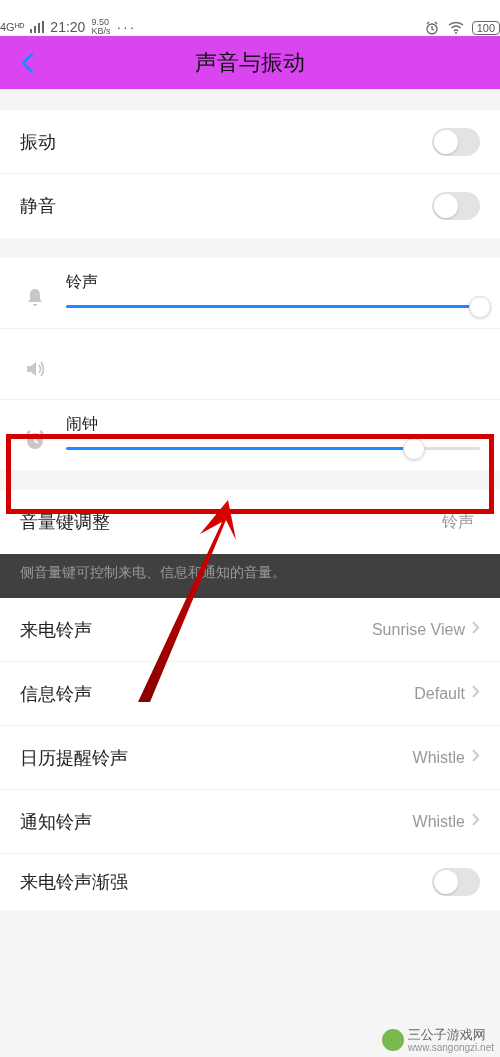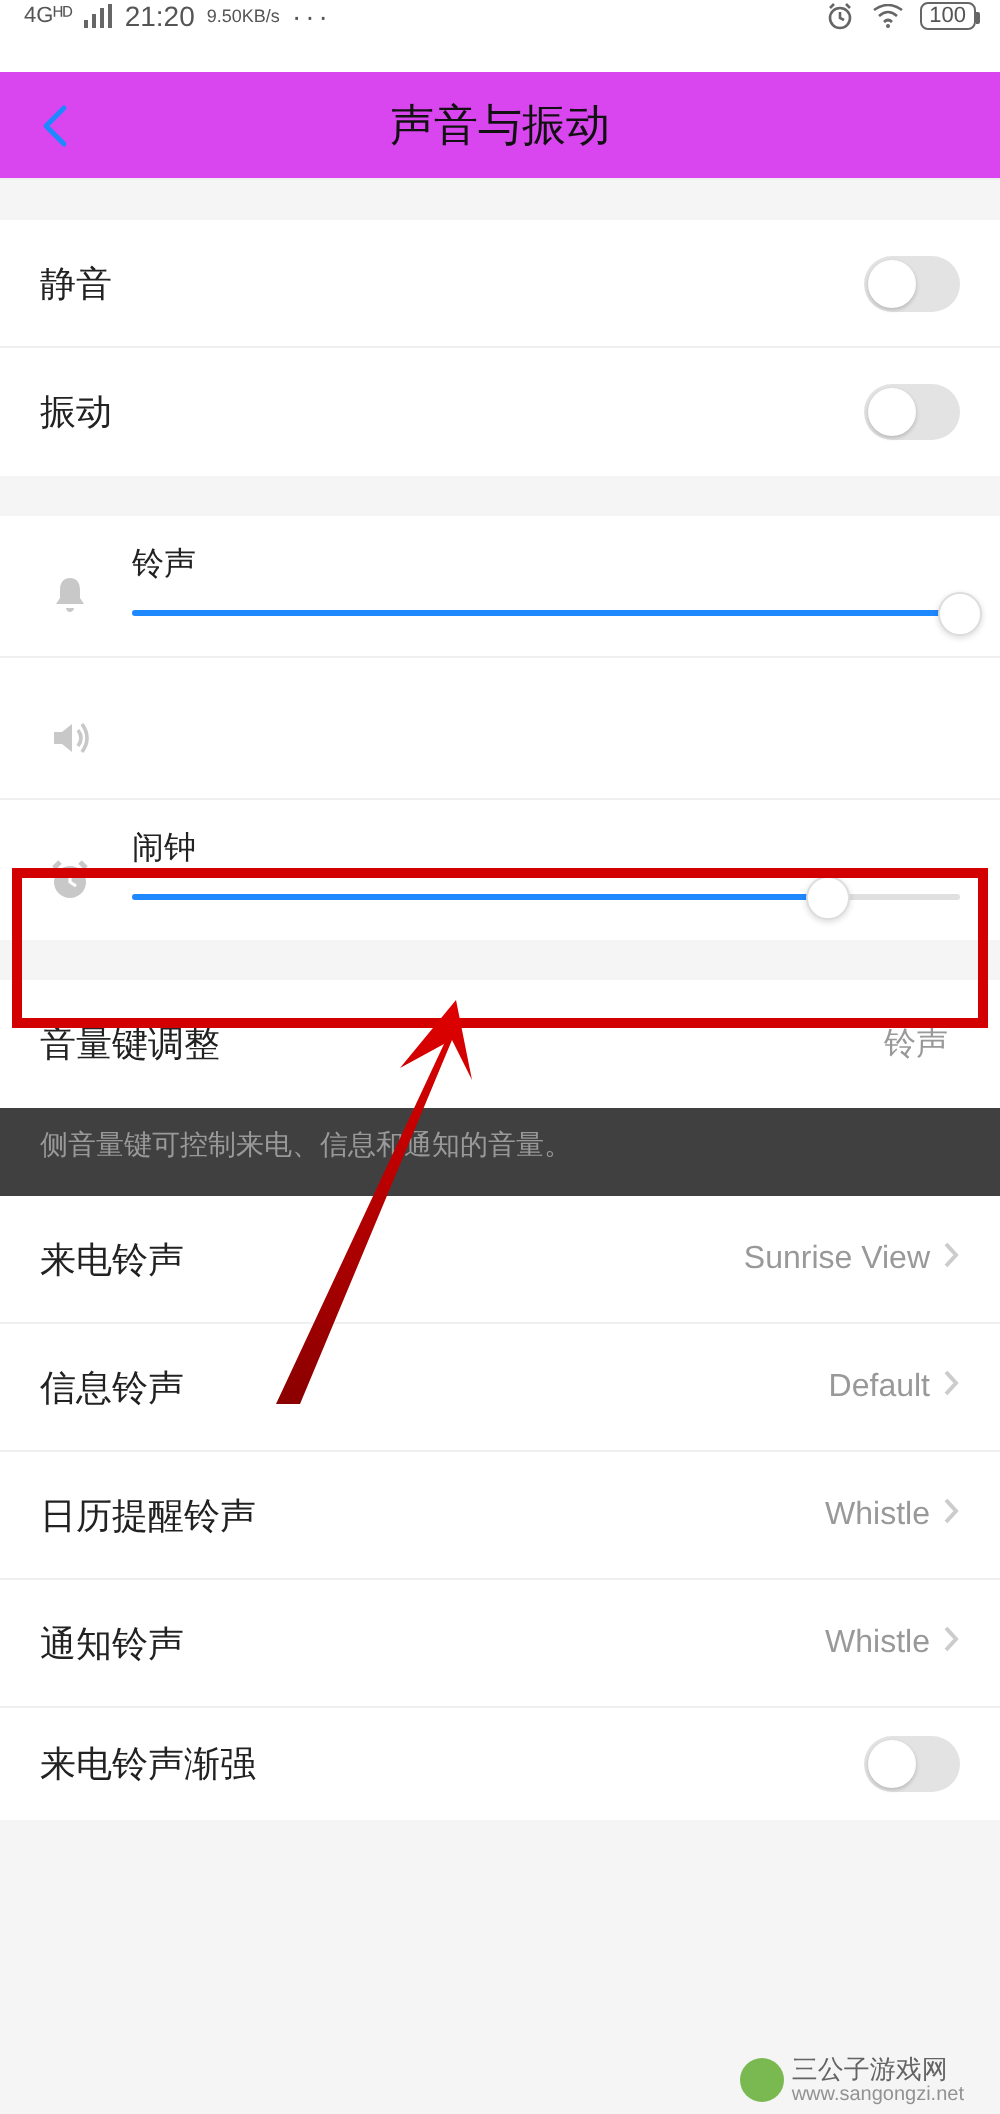--- a/index.html
+++ b/index.html
@@ -10,23 +10,23 @@
       font-family: -apple-system, BlinkMacSystemFont, "Segoe UI", sans-serif;
       color: #222;
       position: relative;
       overflow: hidden;
     }
     
     .status-bar {
       height: 36px;
       background: #fff;
       display: flex;
-      align-items: flex-start;
+      align-items: flex-end;
       justify-content: space-between;
-      padding: 0 12px;
+      padding: 0 0;
       font-size: 14px;
       color: #555;
     }
     .status-left { display: flex; align-items: center; gap: 6px; }
     .status-right { display: flex; align-items: center; gap: 8px; }
     .signal-icon svg, .alarm-icon svg, .wifi-icon svg { display: block; }
     .status-time { font-weight: 500; }
     .status-net { font-size: 9px; line-height: 1; }
     .dots { letter-spacing: 2px; }
     .battery {
@@ -120,21 +120,21 @@
       pointer-events: none;
       z-index: 6;
     }
     
     .desc {
       padding: 10px 20px 16px; font-size: 14px; color: #999;
       background: #404040;
     }
     
     .watermark {
-      position: absolute; bottom: 4px; right: 18px;
+      position: absolute; bottom: 4px; right: 6px;
       display: flex; align-items: center; gap: 4px;
       font-size: 13px; color: #555;
       opacity: 0.9;
     }
     .watermark-icon {
       width: 22px; height: 22px; background: #6db33f;
       border-radius: 50%;
     }
   </style>
 </head>
@@ -145,21 +145,21 @@
     <span style="font-size:11px;">4Gᴴᴰ</span>
     <span class="signal-icon">
       <svg width="14" height="12" viewBox="0 0 14 12">
           <rect x="0" y="8" width="2" height="4" fill="#666"></rect>
           <rect x="4" y="5" width="2" height="7" fill="#666"></rect>
           <rect x="8" y="2" width="2" height="10" fill="#666"></rect>
           <rect x="12" y="0" width="2" height="12" fill="#666"></rect>
         </svg>
     </span>
     <span class="status-time">21:20</span>
-    <span style="display:flex;flex-direction:row;">
+    <span style="display:flex;flex-direction:column;">
       <span class="status-net">9.50</span>
       <span class="status-net">KB/s</span>
     </span>
     <span class="dots">···</span>
   </div>
   <div class="status-right">
     <span class="alarm-icon">
       <svg width="16" height="16" viewBox="0 0 16 16">
           <circle cx="8" cy="9" r="5" fill="none" stroke="#666" stroke-width="1.3"></circle>
           <path d="M8 6v3l2 1" stroke="#666" stroke-width="1.3" fill="none"></path>
@@ -184,25 +184,25 @@
         <path d="M12 2 L3 11 L12 20" fill="none" stroke="#1e88ff" stroke-width="2.5" stroke-linecap="round" stroke-linejoin="round"></path>
       </svg>
   </div>
   <div class="header-title">声音与振动</div>
 </div>
 
 <div class="gap"></div>
 
 <div class="group">
   <div class="row">
+    <span class="row-label">振动</span>
+    <div class="toggle"></div>
+  </div>
+  <div class="row">
     <span class="row-label">静音</span>
-    <div class="toggle"></div>
-  </div>
-  <div class="row">
-    <span class="row-label">振动</span>
     <div class="toggle"></div>
   </div>
 </div>
 
 <div class="gap"></div>
 
 <div class="group" style="position:relative;">
   <div class="slider-row">
     <div class="slider-icon">
       <svg width="24" height="24" viewBox="0 0 24 24">

